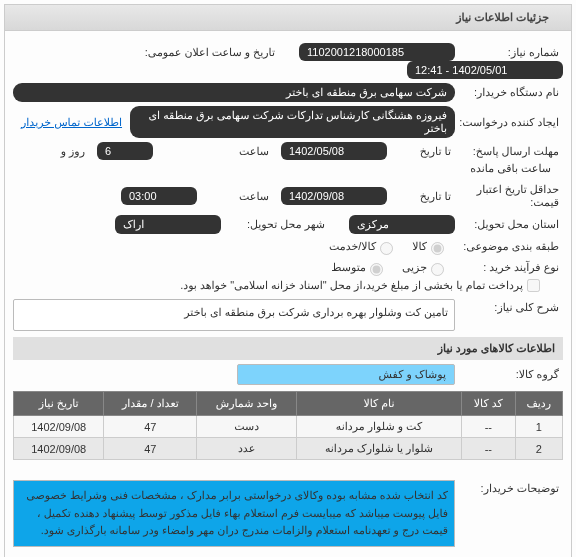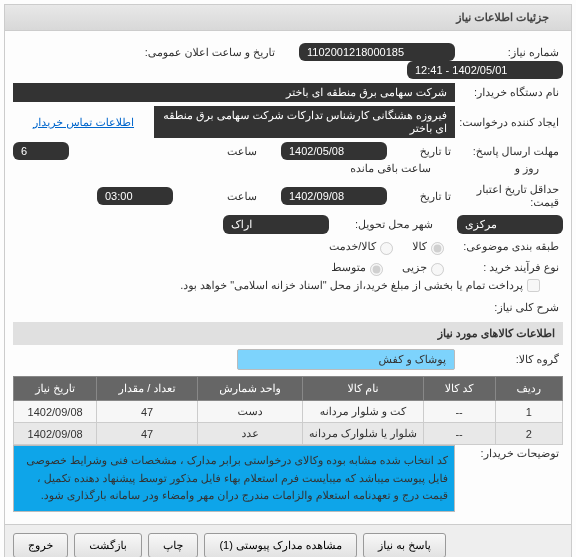--- a/index.html
+++ b/index.html
@@ -3,38 +3,38 @@
 <meta charset="utf-8">
 <style>
 body{margin:0;font-family:Tahoma,sans-serif;font-size:11px;background:#fdfdfd;direction:rtl;color:#333}
 .panel{border:1px solid #ccc;margin:4px}
 .panel-header{background:linear-gradient(to bottom,#e8e8e8,#d8d8d8);padding:6px 22px;font-weight:bold;border-bottom:1px solid #ccc;color:#444}
 .panel-body{padding:8px}
 .row{display:flex;align-items:center;margin:4px 0;flex-wrap:wrap}
 .lbl{min-width:100px;padding:2px 4px;color:#333}
 .lbl-sm{min-width:60px;padding:2px 4px}
 .val{background:#333;color:#fff;padding:3px 8px;border-radius:6px;min-width:140px;text-align:left;display:inline-block}
-.val-wide{background:#333;color:#fff;padding:3px 8px;border-radius:0;flex:1;text-align:right}
+.val-wide{background:#333;color:#fff;padding:3px 8px;border-radius:9px;flex:1;text-align:right}
 .val-light{border:1px solid #bbb;padding:3px 8px;border-radius:2px;flex:1;background:#7dd3fc}
 .link{color:#0066cc;text-decoration:underline;cursor:pointer}
 .radio-row label{display:inline-flex;align-items:center;margin:0 8px;cursor:pointer}
 .radio-row input{margin-left:4px}
 .long-text{border:1px solid #bbb;padding:6px;border-radius:2px;background:#fff;min-height:18px}
 table.items{width:100%;border-collapse:collapse;margin-top:6px}
-table.items th{background:#666;color:#fff;padding:5px 20px;font-weight:normal;border:1px solid #888}
+table.items th{background:#666;color:#fff;padding:5px 4px;font-weight:normal;border:1px solid #888}
 table.items td{padding:4px;border:1px solid #ccc;text-align:center}
 table.items tr:nth-child(even) td{background:#e8e8e8}
 table.items tr:nth-child(odd) td{background:#f7f7f7}
 .subhdr{background:#e0e0e0;padding:5px 8px;font-weight:bold;margin:6px 0 4px}
 .note{border:1px solid #bbb;padding:6px;background:#0ea5e9;line-height:1.6}
 .footer{display:flex;gap:6px;padding:8px;background:#eee;border-top:1px solid #ccc;flex-direction:row-reverse}
 .btn{background:linear-gradient(to bottom,#f8f8f8,#e2e2e2);border:1px solid #999;padding:5px 14px;border-radius:3px;cursor:pointer;font-family:inherit;font-size:11px}
 .spacer{flex:1}
 .sep{width:20px}
-.small-gap{margin:0 20px}
+.small-gap{margin:0 8px}
 </style>
 </head>
 <body>
 
 <div class="panel">
   <div class="panel-header">جزئیات اطلاعات نیاز</div>
   <div class="panel-body">
 
     <div class="row">
       <span class="lbl">شماره نیاز:</span>
@@ -69,20 +69,21 @@
     <div class="row">
       <span class="lbl" style="white-space:pre-line">حداقل تاریخ اعتبار
 قیمت:</span>
       <span class="lbl-sm">تا تاریخ</span>
       <span class="val" style="min-width:90px">1402/09/08</span>
       <span class="lbl-sm small-gap">ساعت</span>
       <span class="val" style="min-width:60px">03:00</span>
     </div>
 
     <div class="row">
+      <span class="lbl">استان محل تحویل:</span>
       <span class="val" style="min-width:90px">مرکزی</span>
       <span class="sep"></span>
       <span class="lbl">شهر محل تحویل:</span>
       <span class="val" style="min-width:90px">اراک</span>
     </div>
 
     <div class="row radio-row">
       <span class="lbl">طبقه بندی موضوعی:</span>
       <label>
           <input type="radio" checked="" disabled="" style="">
@@ -105,20 +106,21 @@
           <span>متوسط</span>
         </label>
       <label style="margin-right:20px">
           <input type="checkbox" disabled="" style="">
           <span>پرداخت تمام یا بخشی از مبلغ خرید،از محل "اسناد خزانه اسلامی" خواهد بود.</span>
         </label>
     </div>
 
     <div class="row" style="align-items:flex-start">
       <span class="lbl">شرح کلی نیاز:</span>
+      <div class="long-text" style="flex:1">تامین کت وشلوار بهره برداری شرکت برق منطقه ای باختر</div>
     </div>
 
     <div class="subhdr">اطلاعات کالاهای مورد نیاز</div>
 
     <div class="row">
       <span class="lbl">گروه کالا:</span>
       <span class="val-light" style="flex:0 0 200px">پوشاک و کفش</span>
     </div>
 
     <table class="items">
@@ -145,21 +147,21 @@
             <td>2</td>
             <td>--</td>
             <td>شلوار یا شلوارک مردانه</td>
             <td>عدد</td>
             <td>47</td>
             <td>1402/09/08</td>
           </tr>
         </tbody>
     </table>
 
-    <div class="row" style="align-items:flex-start;margin-top:0">
+    <div class="row" style="align-items:flex-start;margin-top:20px">
       <span class="lbl">توضیحات خریدار:</span>
       <div class="note" style="flex:1">کد انتخاب شده مشابه بوده وکالای درخواستی برابر مدارک ، مشخصات فنی وشرایط خصوصی فایل پیوست میباشد که میبایست فرم استعلام بهاء فایل مذکور توسط پیشنهاد دهنده تکمیل ، قیمت درج و تعهدنامه استعلام والزامات  مندرج دران مهر وامضاء ودر سامانه بارگذاری شود.</div>
     </div>
 
   </div>
 
   <div class="footer">
     <button class="btn">خروج</button>
     <button class="btn">بازگشت</button>
     <button class="btn">چاپ</button>

